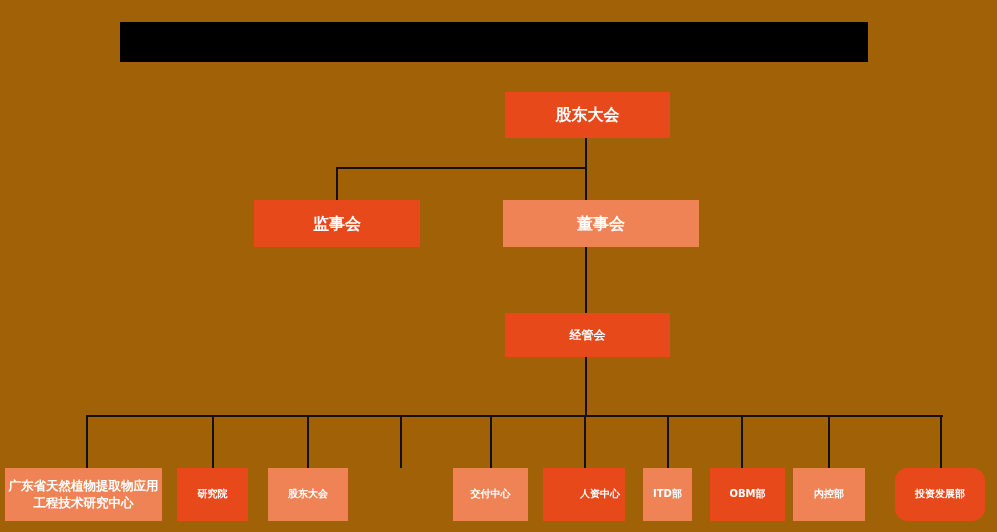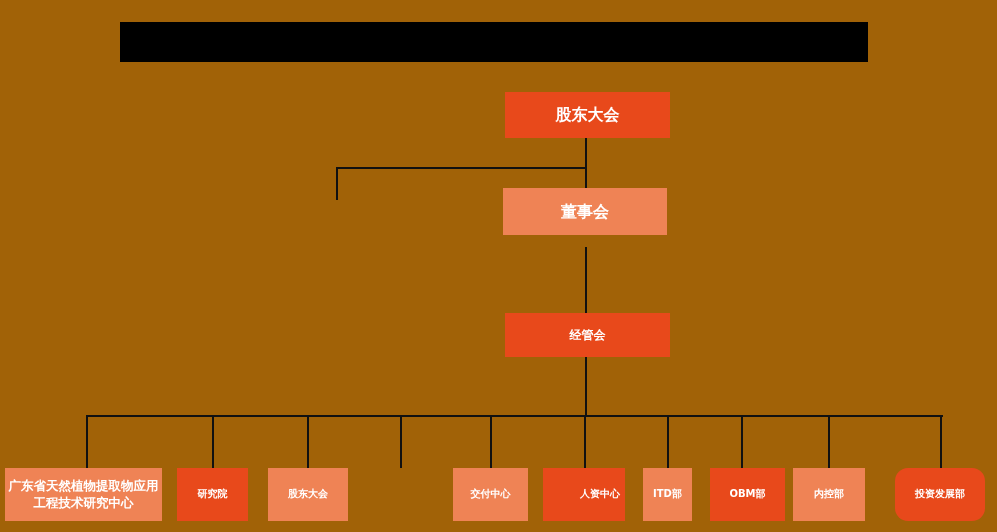--- a/index.html
+++ b/index.html
@@ -31,21 +31,21 @@
     font-weight: bold;
     box-sizing: border-box;
     line-height: 1.25;
   }
   .node.dark  { background: var(--accent-dark,  #e8491b); }
   .node.light { background: var(--accent-light, #ef8355); }
 
   
   .node-root        { left: 505px; top:  92px; width: 165px; height: 46px; font-size: 16px; }
   .node-supervisory { left: 254px; top: 200px; width: 166px; height: 47px; font-size: 16px; }
-  .node-board       { left: 503px; top: 188px; width: 164px; height: 47px; font-size: 16px; }
+  .node-board       { left: 503px; top: 200px; width: 196px; height: 47px; font-size: 16px; }
   .node-mgmt        { left: 505px; top: 313px; width: 165px; height: 44px; font-size: 12px; }
 
   
   .dept { top: 468px; height: 53px; font-size: 10px; padding: 2px 3px; }
   .dept.small { font-size: 12.5px; line-height: 1.3; }
 
   
   .line { position: absolute; background: var(--line, #111); }
   .line-v { width: 2px; }
   .line-h { height: 2px; }
@@ -64,20 +64,21 @@
 <div class="canvas">
 
   <div class="redaction"></div>
 
   <div class="node dark node-root">股东大会</div>
 
   <div class="line line-v conn-root-board"></div>
   <div class="line line-h conn-branch-h"></div>
   <div class="line line-v conn-branch-sup"></div>
 
+  <div class="node dark node-supervisory">监事会</div>
   <div class="node light node-board">董事会</div>
 
   <div class="line line-v conn-board-mgmt"></div>
 
   <div class="node dark node-mgmt">经管会</div>
 
   <div class="line line-v conn-mgmt-bus"></div>
   <div class="line line-h conn-bus"></div>
 
   <div class="line line-v drop" style="left:86px"></div>

